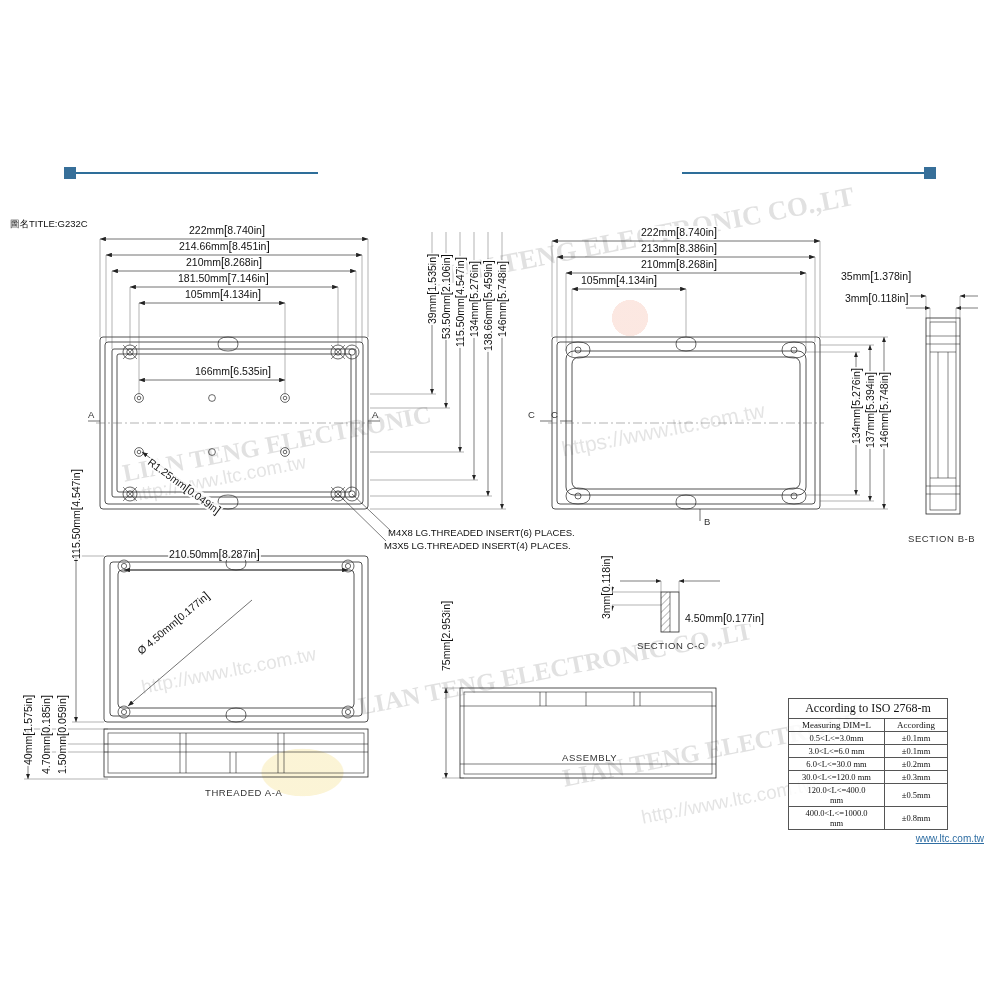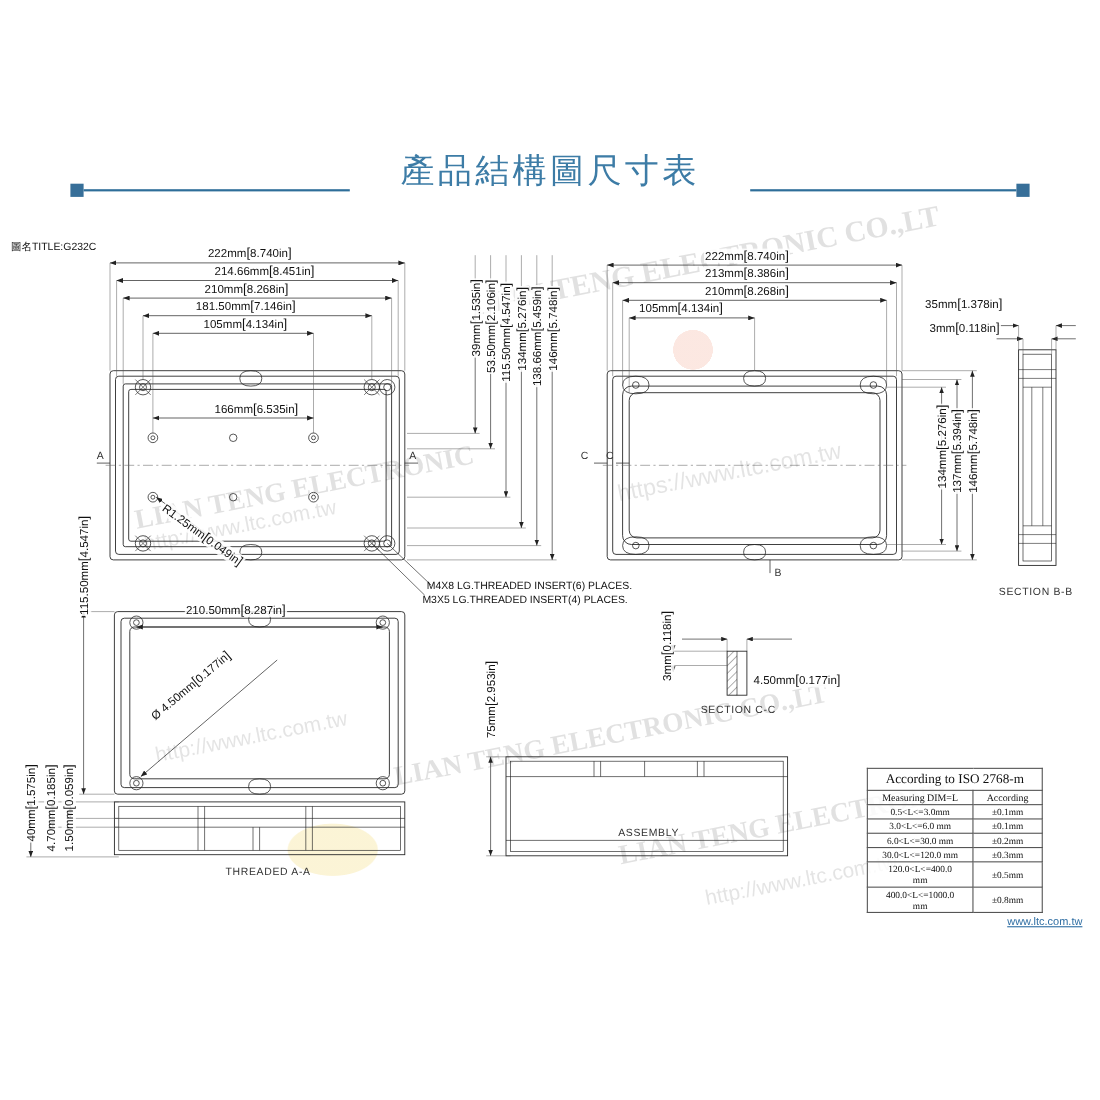--- a/index.html
+++ b/index.html
@@ -119,21 +119,20 @@
   <div class="wm" style="left:355px; top:655px; font-size:25px; transform:rotate(-11deg);">LIAN TENG ELECTRONIC CO.,LT</div>
   <div class="wm wm-url" style="left:140px; top:660px; font-size:19px; transform:rotate(-11deg);">http://www.ltc.com.tw</div>
   <div class="wm" style="left:560px; top:735px; font-size:25px; transform:rotate(-11deg);">LIAN TENG ELECTRONIC</div>
   <div class="wm wm-url" style="left:640px; top:790px; font-size:19px; transform:rotate(-11deg);">http://www.ltc.com.tw</div>
   <div class="wm-logo" style="left:607px; top:295px; width:46px; height:46px; background:radial-gradient(circle at 50% 50%, #e8582c 0 55%, transparent 56%);"></div>
   <div class="wm-logo" style="left:255px; top:745px; width:95px; height:55px; background:radial-gradient(ellipse at 50% 50%, #f5e08a 0 60%, transparent 62%); opacity:.35;"></div>
 
   <div class="hdr">
     <div class="hdr-sq left"></div>
     <div class="hdr-rule left"></div>
-    <div class="hdr-title">產品結構圖尺寸表</div>
     <div class="hdr-rule right"></div>
     <div class="hdr-sq right"></div>
   </div>
 
   <div class="tblock">圖名TITLE:G232C</div>
 
   <svg class="draw" viewBox="0 0 1000 1000">
     <defs>
       <marker id="ar" markerWidth="9" markerHeight="7" refX="9" refY="3.5" orient="auto">
         <polygon points="0,0 9,3.5 0,7" fill="#222"></polygon>
@@ -426,21 +425,21 @@
           <line x1="442" y1="688" x2="464" y2="688"></line>
           <line x1="442" y1="778" x2="464" y2="778"></line>
         </g>
       </g>
     </g>
   </svg>
 
   <div class="dim" style="left:188px; top:224px;">
     <span>222mm</span><span class="br">[</span><span>8.740in</span><span class="br">]</span>
   </div>
-  <div class="dim" style="left:194px; top:240px;text-align:center;">
+  <div class="dim" style="left:178px; top:240px;text-align:center;">
     <span>214.66mm</span><span class="br">[</span><span>8.451in</span><span class="br">]</span>
   </div>
   <div class="dim" style="left:185px; top:256px;">
     <span>210mm</span><span class="br">[</span><span>8.268in</span><span class="br">]</span>
   </div>
   <div class="dim" style="left:177px; top:272px;">
     <span>181.50mm</span><span class="br">[</span><span>7.146in</span><span class="br">]</span>
   </div>
   <div class="dim" style="left:184px; top:288px;">
     <span>105mm</span><span class="br">[</span><span>4.134in</span><span class="br">]</span>

